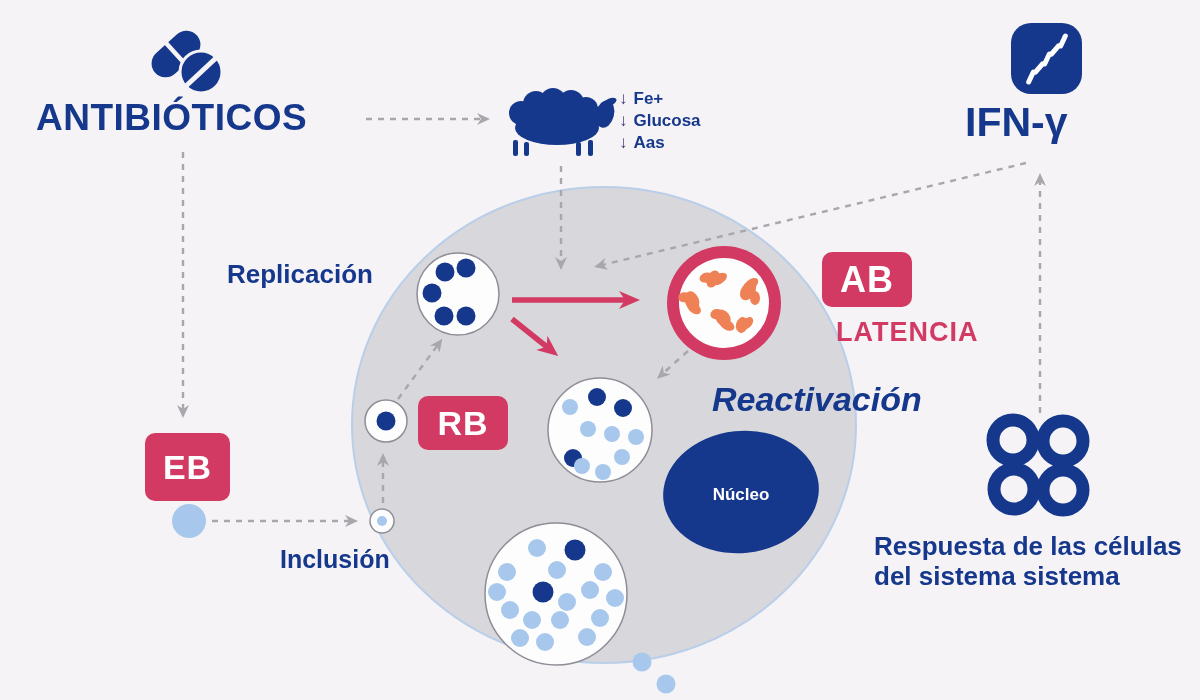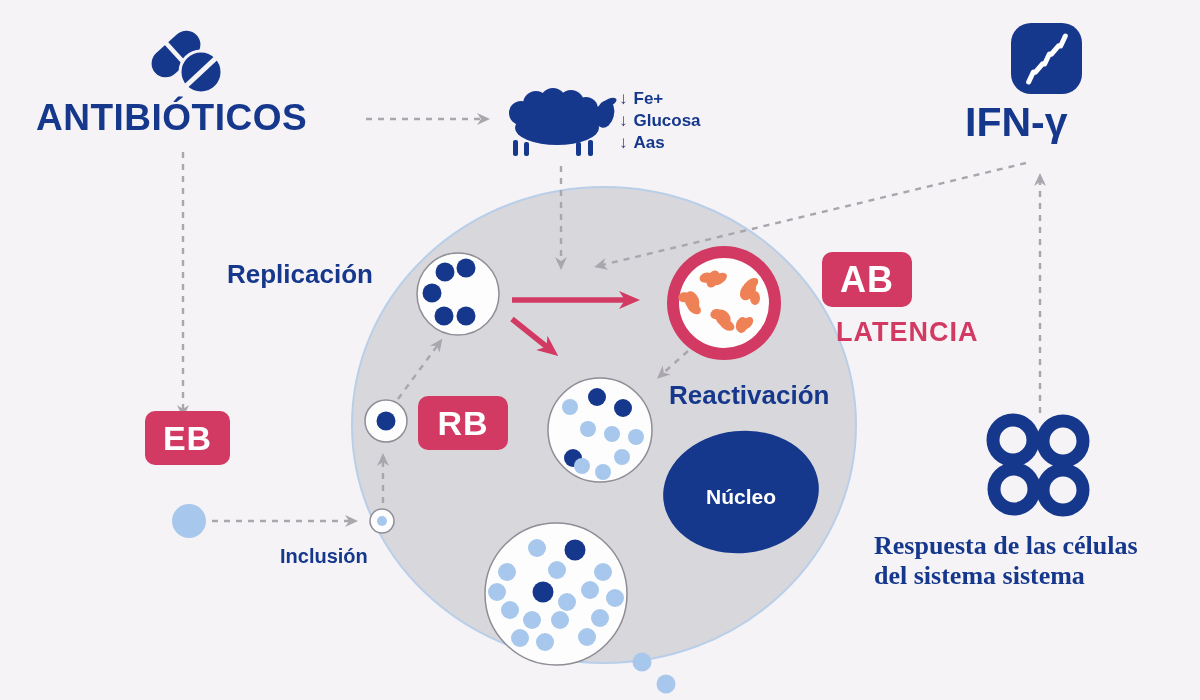--- a/index.html
+++ b/index.html
@@ -17,28 +17,28 @@
   .stage{position:relative;width:1200px;height:700px;background:var(--bg);overflow:hidden;}
   .layer{position:absolute;left:0;top:0;width:1200px;height:700px;}
   .txt{position:absolute;color:var(--navy);font-weight:bold;white-space:nowrap;}
   .t-anti{left:36px;top:97px;font-size:37px;letter-spacing:.5px;}
   .factors{left:619px;top:88px;font-size:17px;line-height:22px;}
   .factor{display:flex;gap:6px;align-items:baseline;}
   .f-arrow{color:var(--indigo);}
   .t-ifn{left:965px;top:99px;width:150px;text-align:left;font-size:41px;}
   .t-repl{left:227px;top:259px;font-size:26px;}
   .t-lat{left:816px;top:317px;font-size:27px;color:var(--crimson);letter-spacing:1px;margin-left:20px;}
-  .t-react{left:669px;top:380px;font-size:26px;}
-  .t-incl{left:280px;top:545px;font-size:20px;}
-  .t-nucleo{left:691px;top:485px;width:100px;text-align:center;font-size:21px;color:#ffffff;}
-  .t-resp{left:874px;top:531px;font-size:26px;line-height:30px;font-family:Liberation Serif, serif;}
+  .t-react{left:712px;top:380px;font-size:34px;font-style:italic;}
+  .t-incl{left:280px;top:545px;font-size:25px;}
+  .t-nucleo{left:691px;top:485px;width:100px;text-align:center;font-size:17px;color:#ffffff;}
+  .t-resp{left:874px;top:531px;font-size:26px;line-height:30px;}
   .badge{position:absolute;background:var(--crimson);color:#fff;font-weight:bold;
          font-size:34px;letter-spacing:1px;border-radius:10px;
          display:flex;align-items:center;justify-content:center;}
-  .badge-eb{left:145px;top:411px;width:85px;height:54px;}
+  .badge-eb{left:145px;top:433px;width:85px;height:68px;}
   .badge-rb{left:418px;top:396px;width:90px;height:54px;}
   .badge-ab{left:822px;top:252px;width:90px;height:55px;font-size:36px;}
 </style>
 </head>
 <body>
 
 <div class="stage">
 
   <svg class="layer" viewBox="0 0 1200 700" xmlns="http://www.w3.org/2000/svg">
     <defs>

